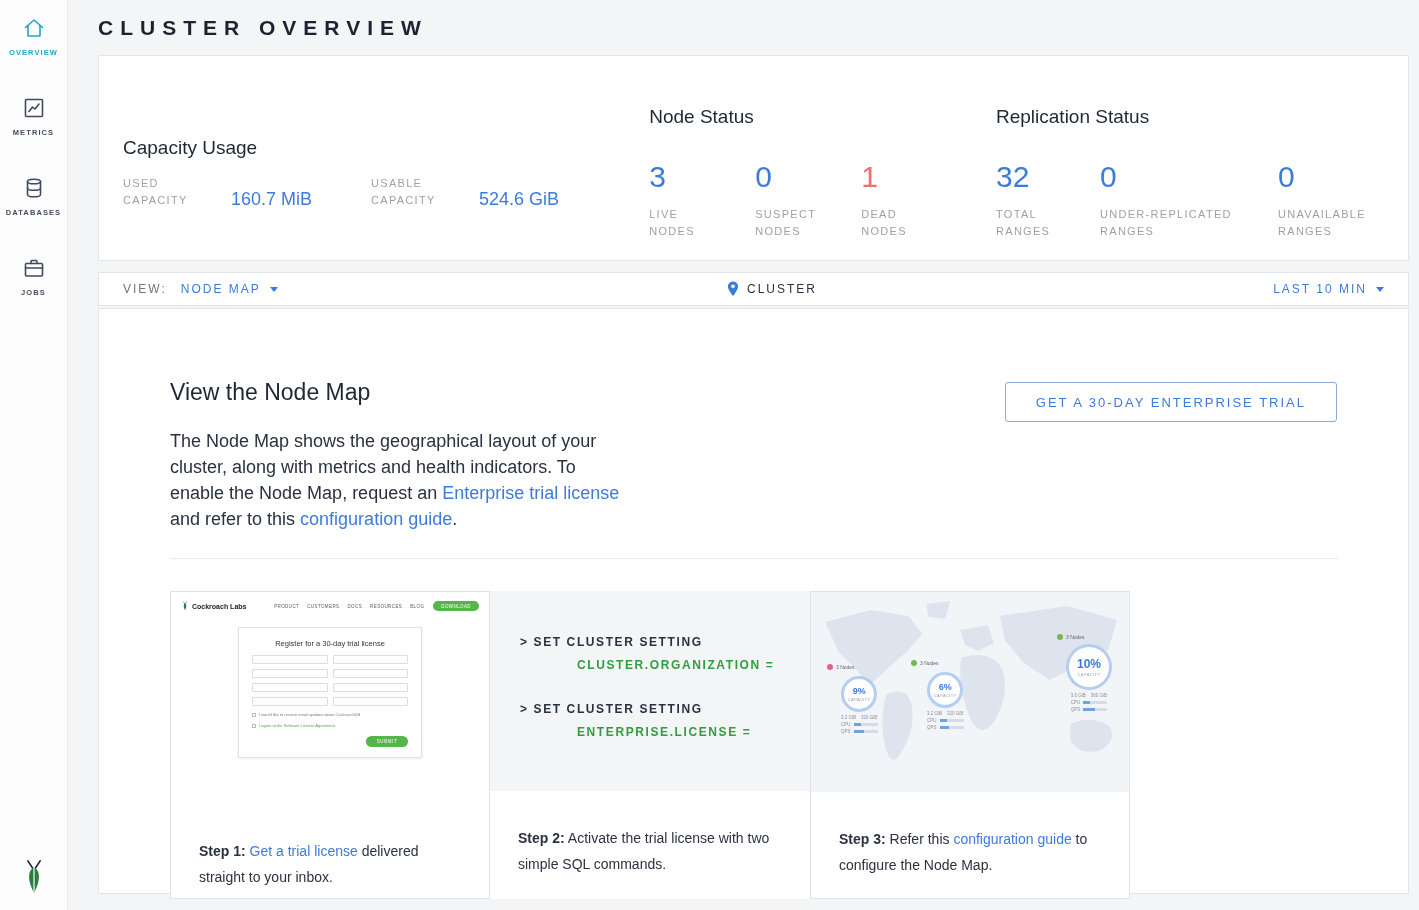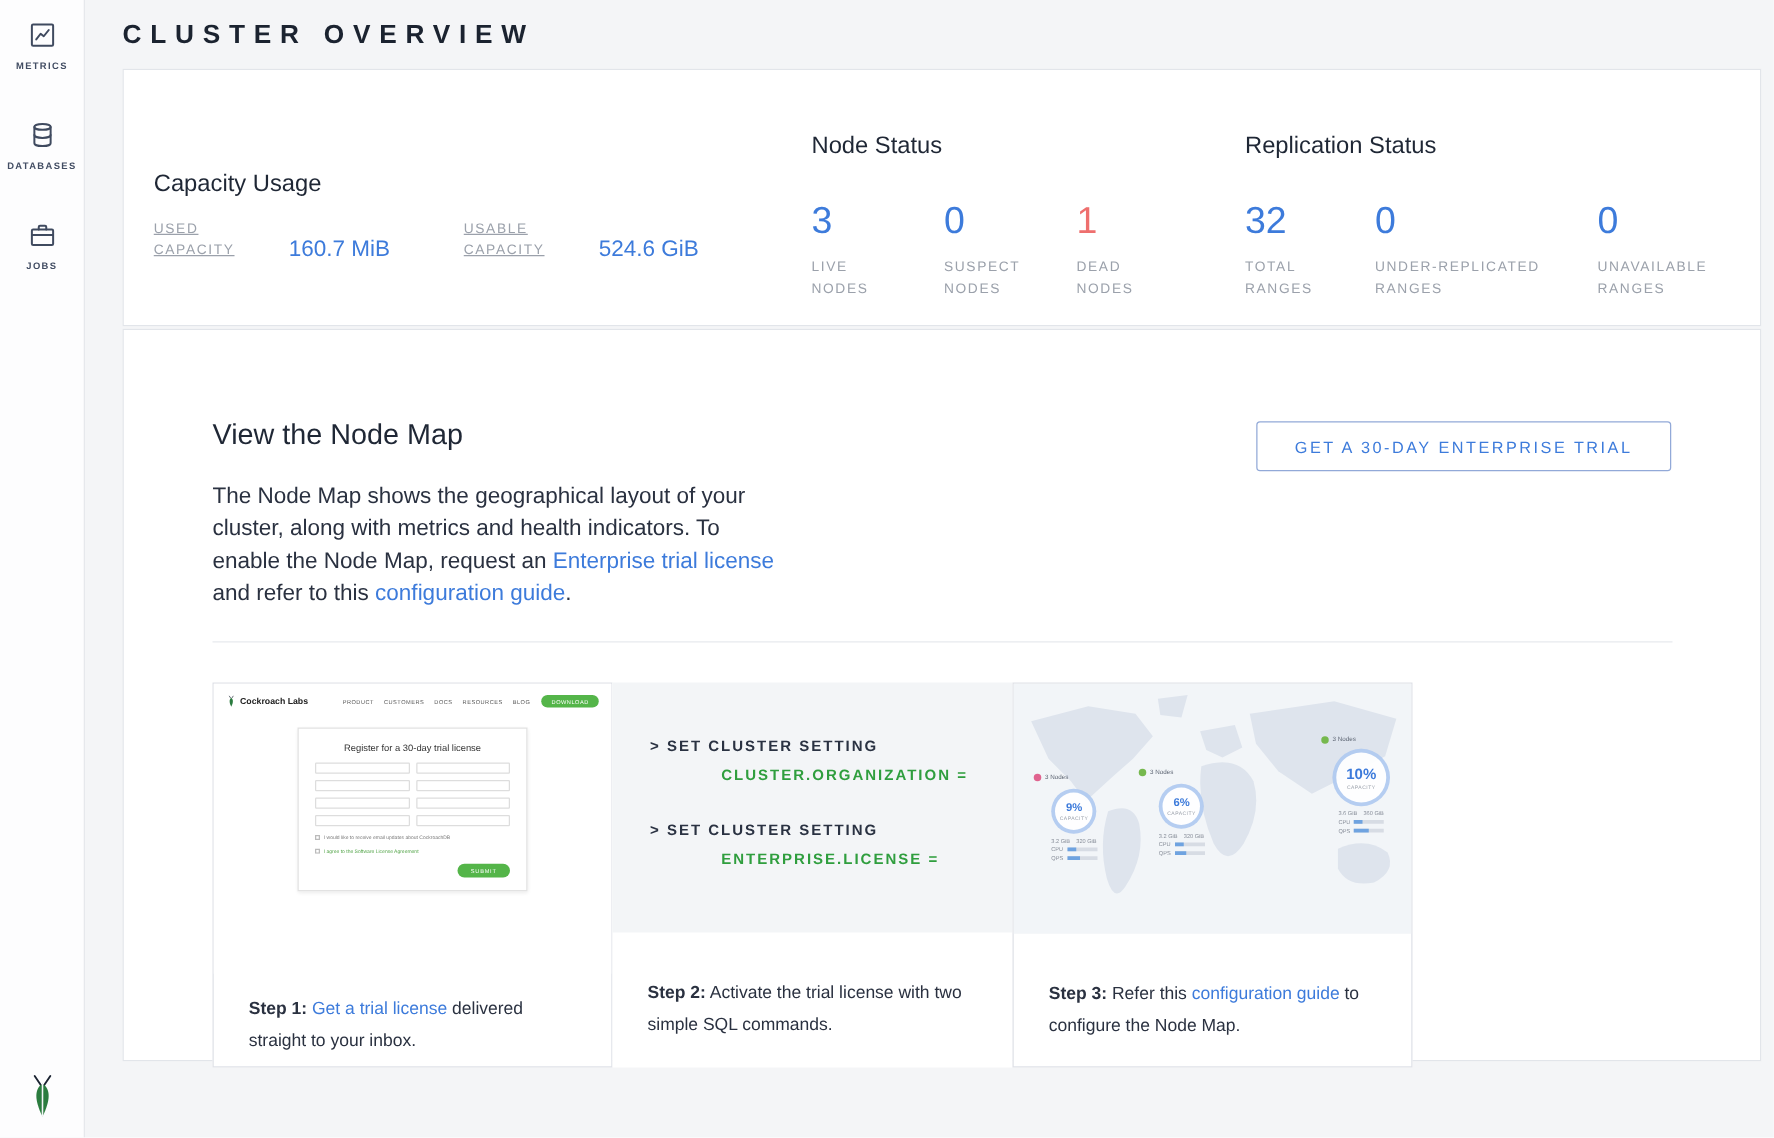--- a/index.html
+++ b/index.html
@@ -40,21 +40,21 @@
   .cap-bar-wrap { width:250px; margin-top:5px; }
   .cap-bar { height:20px; background:#e7e9ee; position:relative; }
   .cap-bar-used { position:absolute; right:0; top:0; height:20px; width:38px; background:#ccd1d9; }
   .cap-ticks { position:relative; height:20px; margin-top:2px; }
   .cap-tick { position:absolute; transform:translateX(-50%); font-size:11px;
     color:#9ba1ab; text-align:center; white-space:nowrap; }
   .cap-tick::before { content:""; display:block; width:1px; height:4px;
     background:#c6cad2; margin:0 auto 2px; }
   .cap-foot { display:flex; align-items:flex-end; margin-top:16px; }
   .pair { width:248px; display:flex; align-items:flex-end; }
-  .cap-lbl { width:108px; font-size:11px; letter-spacing:1.3px; color:#9ba1ab; line-height:17px;text-decoration:underline; }
+  .cap-lbl { width:108px; font-size:11px; letter-spacing:1.3px; color:#9ba1ab; line-height:17px; }
   .cap-val { font-size:18px; color:#3d7bdb; position:relative; top:1px; }
   .nodes { width:348px; }
   .repl { flex:1; }
   .stat-row { display:flex; margin-top:32px; }
   .stat { width:106px; }
   .stat.w1 { width:104px; }
   .stat.w2 { width:178px; }
   .stat-val { font-size:30px; color:#3d7bdb; line-height:34px; }
   .stat-val.red { color:#ee6f6e; }
   .stat-lbl { margin-top:12px; font-size:11px; letter-spacing:1.3px;
@@ -142,20 +142,29 @@
   .node-dot { position:absolute; display:flex; align-items:center; gap:3px; }
   .node-dot .dot { width:6px; height:6px; border-radius:50%; }
   .dot-pink { background:#e0638f; }
   .dot-green { background:#76b84e; }
   .node-dot .nd-label { font-size:5px; color:#5d6573; line-height:6px; }
 </style>
 </head>
 <body>
 
 <div class="sidebar">
+  <div class="side-item active">
+    <span class="icn">
+      <svg viewBox="0 0 24 24" fill="none" stroke="currentColor" stroke-width="1.6" stroke-linecap="round" stroke-linejoin="round">
+        <path d="M3.5 11.5 L12 4 L20.5 11.5"></path>
+          <path d="M6 9.8 V20 H18 V9.8"></path>
+      </svg>
+    </span>
+    <span class="lbl">OVERVIEW</span>
+  </div>
   <div class="side-item">
     <span class="icn">
       <svg viewBox="0 0 24 24" fill="none" stroke="currentColor" stroke-width="1.6" stroke-linecap="round" stroke-linejoin="round">
         <rect x="3.5" y="3.5" width="17" height="17" rx="1"></rect>
           <polyline points="7,15.5 10.5,11 13,13 17,8"></polyline>
       </svg>
     </span>
     <span class="lbl">METRICS</span>
   </div>
   <div class="side-item">
@@ -261,20 +270,38 @@
           <div class="stat-val">0</div>
           <div class="stat-lbl">
               <div>UNAVAILABLE</div>
               <div>RANGES</div>
             </div>
         </div>
       </div>
     </div>
   </div>
 
+  <div class="view-bar">
+    <span class="vb-label">VIEW:</span>
+    <span class="vb-value">
+      <span>NODE MAP</span>
+      <span class="caret"></span>
+    </span>
+    <span class="vb-center">
+      <svg viewBox="0 0 24 30">
+        <path d="M12 1 C6.5 1 2.5 5 2.5 10.2 C2.5 17 12 28 12 28 S21.5 17 21.5 10.2 C21.5 5 17.5 1 12 1 Z" fill="#3d7bdb"></path>
+        <circle cx="12" cy="10" r="3.4" fill="#fff"></circle>
+      </svg>
+      <span>CLUSTER</span>
+    </span>
+    <span class="vb-right">
+      <span>LAST 10 MIN</span>
+      <span class="caret"></span>
+    </span>
+  </div>
 
   <div class="card main-panel">
     <div class="nm-head">View the Node Map</div>
     <div class="nm-para"><span>The Node Map shows the geographical layout of your cluster, along with metrics and health indicators. To enable the Node Map, request an </span><a>Enterprise trial license</a><span> and refer to this </span><a>configuration guide</a><span>.</span></div>
     <button class="trial-btn">GET A 30-DAY ENTERPRISE TRIAL</button>
     <div class="nm-divider"></div>
 
     <div class="steps">
 
       <div class="step-card bordered">

